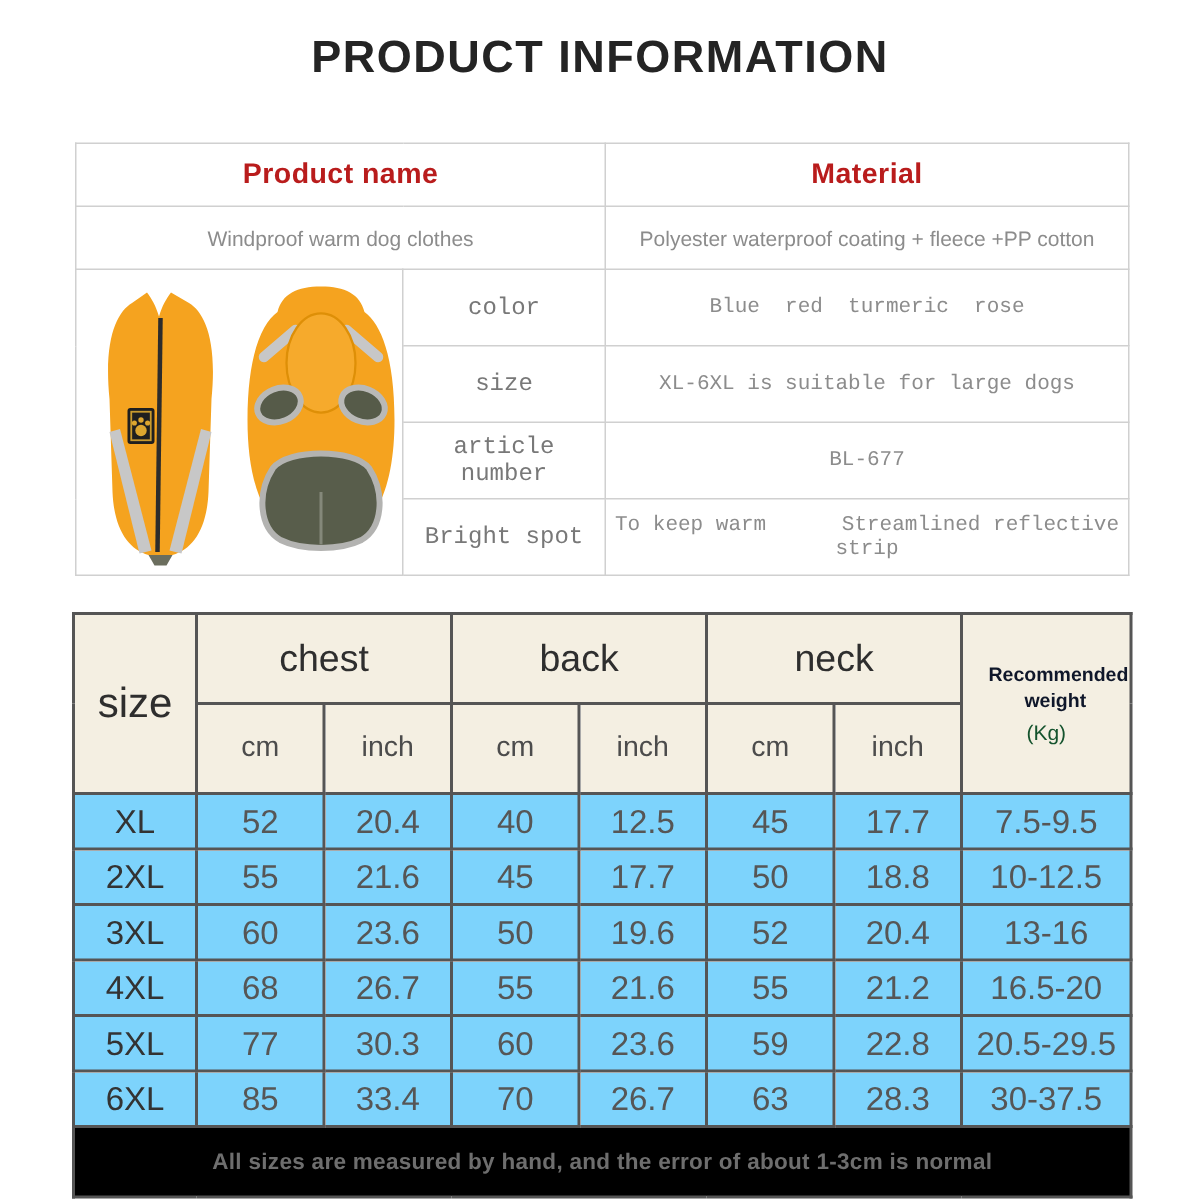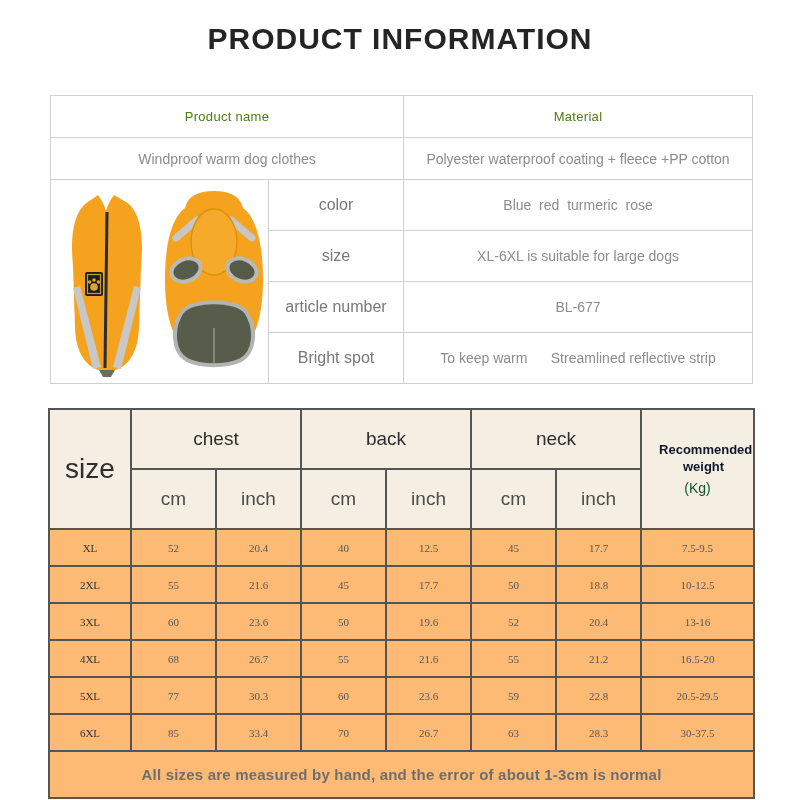--- a/index.html
+++ b/index.html
@@ -18,46 +18,46 @@
     color: #242424;
   }
   table { border-collapse: collapse; table-layout: fixed; }
 
   
   .t1 { position: absolute; left: 50px; top: 95px; width: 702px; }
   .t1 th, .t1 td {
     border: 1px solid #d0d0d0; text-align: center; vertical-align: middle;
     padding: 0; overflow: hidden;
   }
-  .t1 tr.h th { height: 42px; font-size: 13px; font-weight: normal; color: #4d7c0f; letter-spacing: .3px; }
+  .t1 tr.h th { height: 42px; font-size: 19px; font-weight: bold; color: #b91c1c; letter-spacing: .3px; }
   .t1 tr.v td { height: 42px; font-size: 14px; color: #8c8c8c; }
-  .t1 tr.r    { height: 51px; }
+  .t1 tr.r    { height: 51px; font-family: Liberation Mono, monospace; }
   .t1 td.lbl  { font-size: 16px; color: #787878; }
   .t1 td.val  { font-size: 14px; color: #8c8c8c; white-space: pre-wrap; }
   .t1 td.imgcell { padding: 0; background: #fff; }
   .t1 td.imgcell svg { display: block; margin: 0 auto; }
 
   
   .t2 { position: absolute; left: 48px; top: 408px; width: 705px; }
   .t2 th, .t2 td {
     border: 2px solid #555555; text-align: center; vertical-align: middle;
     padding: 0; overflow: hidden;
   }
   .t2 tr.hh th, .t2 tr.uh th { background: #f4efe2; font-weight: normal; }
   .t2 tr.hh { height: 60px; }
   .t2 tr.uh { height: 60px; }
   .t2 .sizeh { font-size: 28px; color: #2e2e2e; }
-  .t2 .grp   { font-size: 19px; color: #2e2e2e; }
+  .t2 .grp   { font-size: 25px; color: #2e2e2e; }
   .t2 .wh .wt { font-size: 13px; font-weight: bold; color: #0f172a; line-height: 1.3; padding: 0 5px; margin-left: 12px; }
   .t2 .wh .wu { font-size: 14px; color: #14532d; margin-top: 5px; }
   .t2 tr.uh th { font-size: 19px; color: #4c4c4c; }
   .t2 tr.dr { height: 37px; }
-  .t2 tr.dr td { font-size: 11px; color: #565656; background: #fdba74; font-family: Liberation Serif, serif; }
+  .t2 tr.dr td { font-size: 22px; color: #565656; background: #7dd3fc; }
   .t2 tr.dr td.sz { color: #333333; }
-  .t2 tr.nr td { height: 47px; font-size: 15px; font-weight: bold; color: #6e6e6e; background: #fdba74; letter-spacing: .2px; }
+  .t2 tr.nr td { height: 47px; font-size: 15px; font-weight: bold; color: #6e6e6e; background: #000000; letter-spacing: .2px; }
 </style>
 </head>
 <body>
 
 <h1 class="title">PRODUCT INFORMATION</h1>
 
 <table class="t1">
   <colgroup>
     <col style="width:218px">
       <col style="width:135px">

